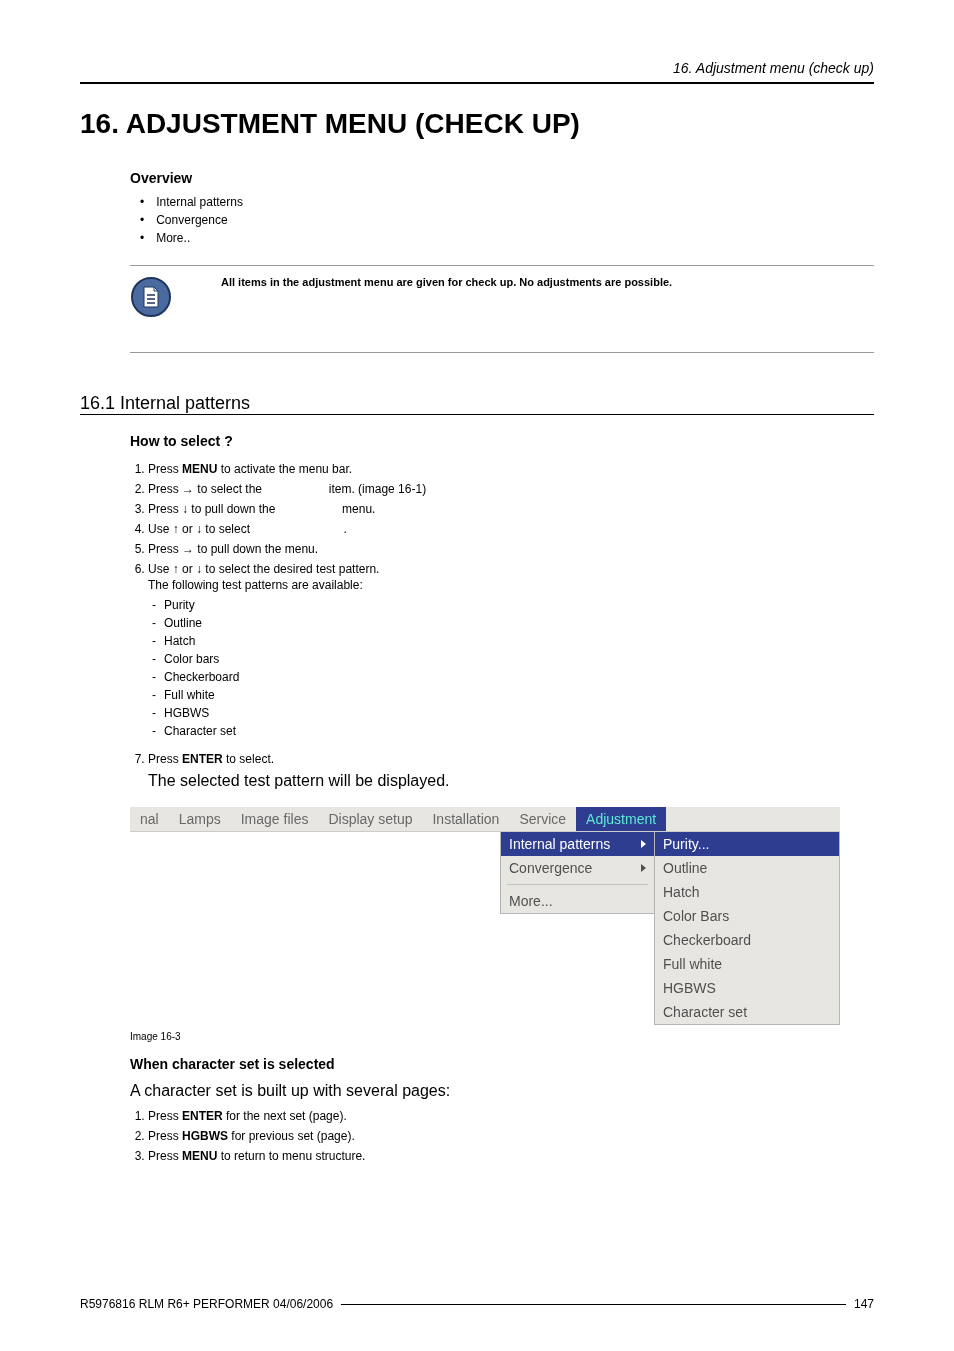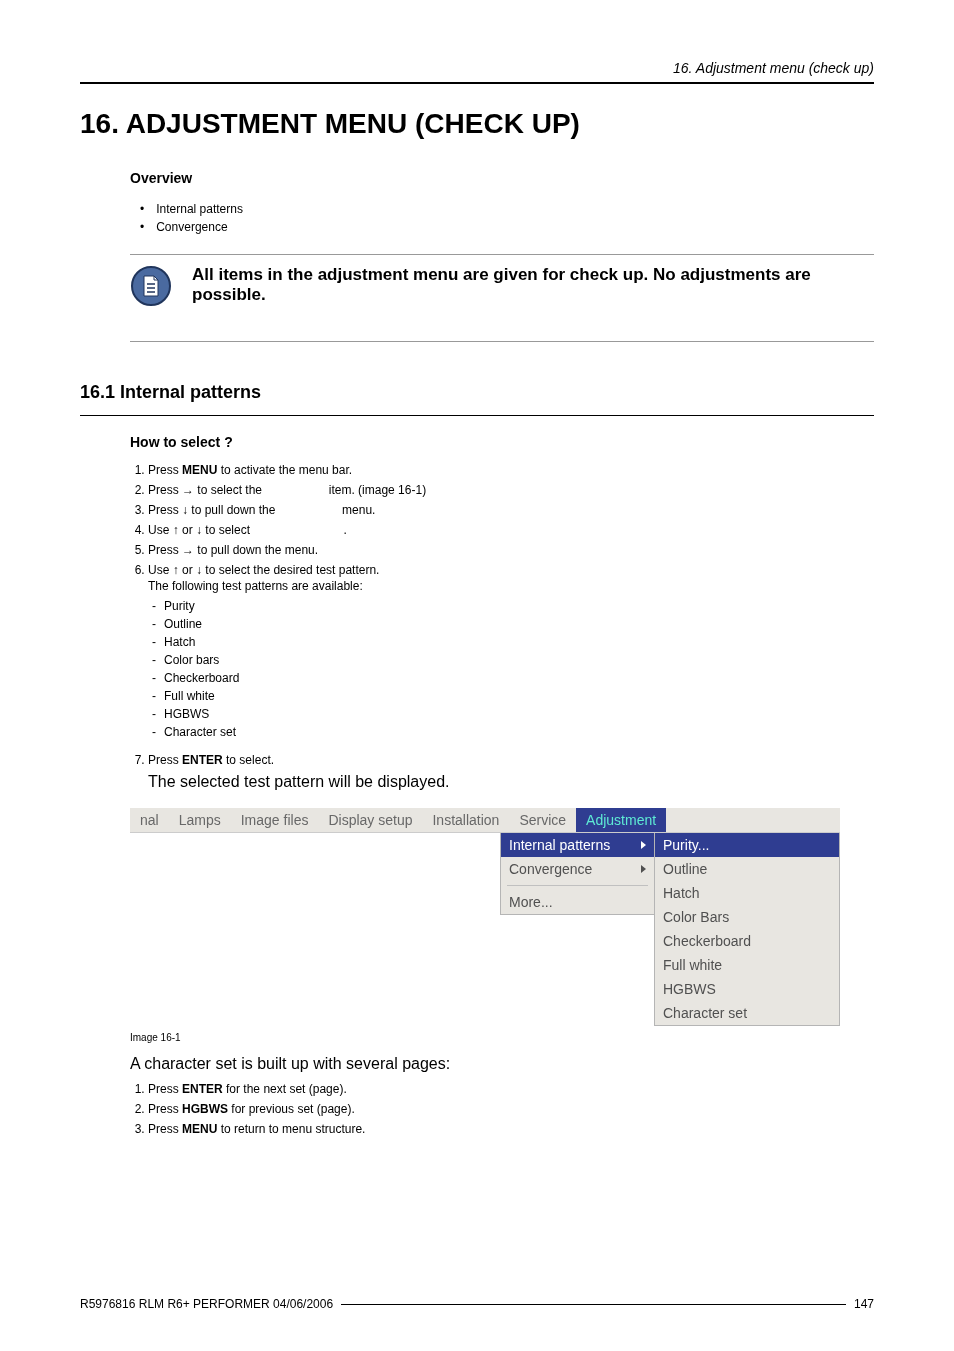--- a/index.html
+++ b/index.html
@@ -28,45 +28,45 @@
   }
   h1.chapter {
     font-size: 28px;
     font-weight: bold;
     margin: 0 0 30px 0;
   }
   .content-indent { margin-left: 50px; }
   .sub-head {
     font-weight: bold;
     font-size: 14px;
-    margin: 0 0 14px 0;
+    margin: 0 0 7px 0;
   }
   ul.overview {
     margin: 0 0 18px 0;
     padding-left: 28px;
     font-size: 12px;
     list-style: none;
   }
   ul.overview li::before { content: "•"; margin-left: -18px; margin-right: 12px; }
   ul.overview li { padding: 2px 0; }
 
   .note-box {
     border-top: 1px solid #999;
     border-bottom: 1px solid #999;
     padding: 10px 0 30px 0;
     margin-bottom: 40px;
   }
   .note-flex { display: flex; align-items: flex-start; gap: 20px; }
-  .note-text { font-size: 17px; font-weight: bold; flex: 1; }
+  .note-text { font-size: 11px; font-weight: bold; flex: 1; margin-left: 29px; }
 
   h2.section {
     font-size: 18px;
-    font-weight: bold;
+    font-weight: normal;
     margin: 0 0 4px 0;
-    padding-bottom: 12px;
+    padding-bottom: 0;
     border-bottom: 1px solid #000;
   }
   .para-head { font-weight: bold; font-size: 14px; margin: 14px 0 10px 0; }
   ol.steps { margin: 0; padding-left: 18px; font-size: 12px; }
   ol.steps > li { padding: 3px 0; }
   ol.steps .extra { display: block; padding-top: 2px; }
   ul.dash { list-style: none; margin: 4px 0 6px 0; padding-left: 18px; font-size: 12px; }
   ul.dash li::before { content: "-"; margin-left: -14px; margin-right: 8px; }
   ul.dash li { padding: 2px 0; }
   .post-step { font-size: 16px; margin: 6px 0 0 18px; }
@@ -136,20 +136,21 @@
 
   <div class="header-right">16. Adjustment menu (check up)</div>
 
   <h1 class="chapter">16. ADJUSTMENT MENU (CHECK UP)</h1>
 
   <div class="content-indent">
     <div class="sub-head">Overview</div>
     <ul class="overview">
       <li>Internal patterns</li>
       <li>Convergence</li>
+      <li>More..</li>
     </ul>
 
     <div class="note-box">
       <div class="note-flex">
         <span>
           <svg width="42" height="42" viewBox="0 0 42 42">
             <ellipse cx="21" cy="21" rx="19" ry="19" fill="#4a6aa0" stroke="#20355c" stroke-width="2"></ellipse>
             <path d="M14 11 h10 l4 4 v16 h-14 z" fill="#fff" stroke="#20355c" stroke-width="1"></path>
             <path d="M24 11 v4 h4" fill="none" stroke="#20355c" stroke-width="1"></path>
             <line x1="17" y1="19" x2="25" y2="19" stroke="#20355c" stroke-width="1.5"></line>
@@ -247,22 +248,23 @@
             </div>
           <div class="dd-item">
               <span>HGBWS</span>
             </div>
           <div class="dd-item">
               <span>Character set</span>
             </div>
         </div>
       </div>
     </div>
-    <div class="img-caption">Image 16-1</div>
-
+    <div class="img-caption">Image 16-3</div>
+
+    <div class="para-head">When character set is selected</div>
     <div class="body-text">A character set is built up with several pages:</div>
     <ol class="steps">
       <li>
         <span>Press </span><strong>ENTER</strong><span> for the next set (page).</span>
       </li>
       <li>
         <span>Press </span><strong>HGBWS</strong><span> for previous set (page).</span>
       </li>
       <li>
         <span>Press </span><strong>MENU</strong><span> to return to menu structure.</span>

